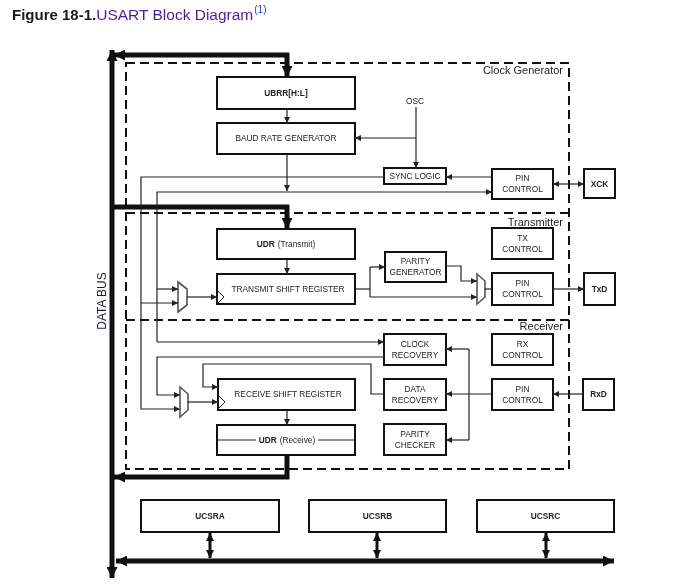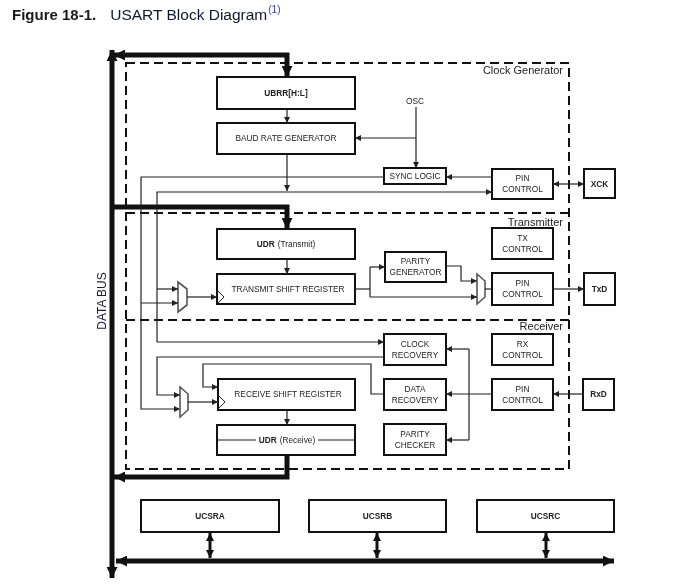--- a/index.html
+++ b/index.html
@@ -1,21 +1,21 @@
 <!DOCTYPE html>
 <html><head>
 <meta charset="utf-8">
 <style>
   html, body { margin: 0; padding: 0; background: #ffffff; }
   body { width: 674px; height: 586px; position: relative; overflow: hidden;
          font-family: "Liberation Sans", sans-serif; }
   .fig-title { position: absolute; left: 12px; top: 4px; white-space: nowrap;
                color: #1a1a1a; font-family: "Liberation Sans", sans-serif; }
-  .fig-num { font-weight: bold; font-size: 15px; margin-right: 14px; }
-  .fig-name { font-size: 15.5px; color: #0f172a; }
+  .fig-num { font-weight: bold; font-size: 15px; }
+  .fig-name { font-size: 15.5px; color: #4c1d95; }
   .fig-ref { font-size: 10px; vertical-align: 7px; color: #2a3fc0; margin-left: 1px; }
   svg { position: absolute; left: 0; top: 0; }
   .box { fill: #ffffff; stroke: #111; stroke-width: 2; }
   .dash { fill: none; stroke: #111; stroke-width: 2; stroke-dasharray: 9 5; }
   .wire { fill: none; stroke: #222; stroke-width: 1.2; }
   .bus { fill: none; stroke: #111; stroke-width: 5; }
   .regbus { fill: none; stroke: #111; stroke-width: 3; }
   .mux { fill: #ffffff; stroke: #555; stroke-width: 1.6; }
   .clk { fill: none; stroke: #222; stroke-width: 1; }
   .lbl { font-family: "Liberation Sans", sans-serif; font-size: 8.3px; fill: #222; text-anchor: middle; }

